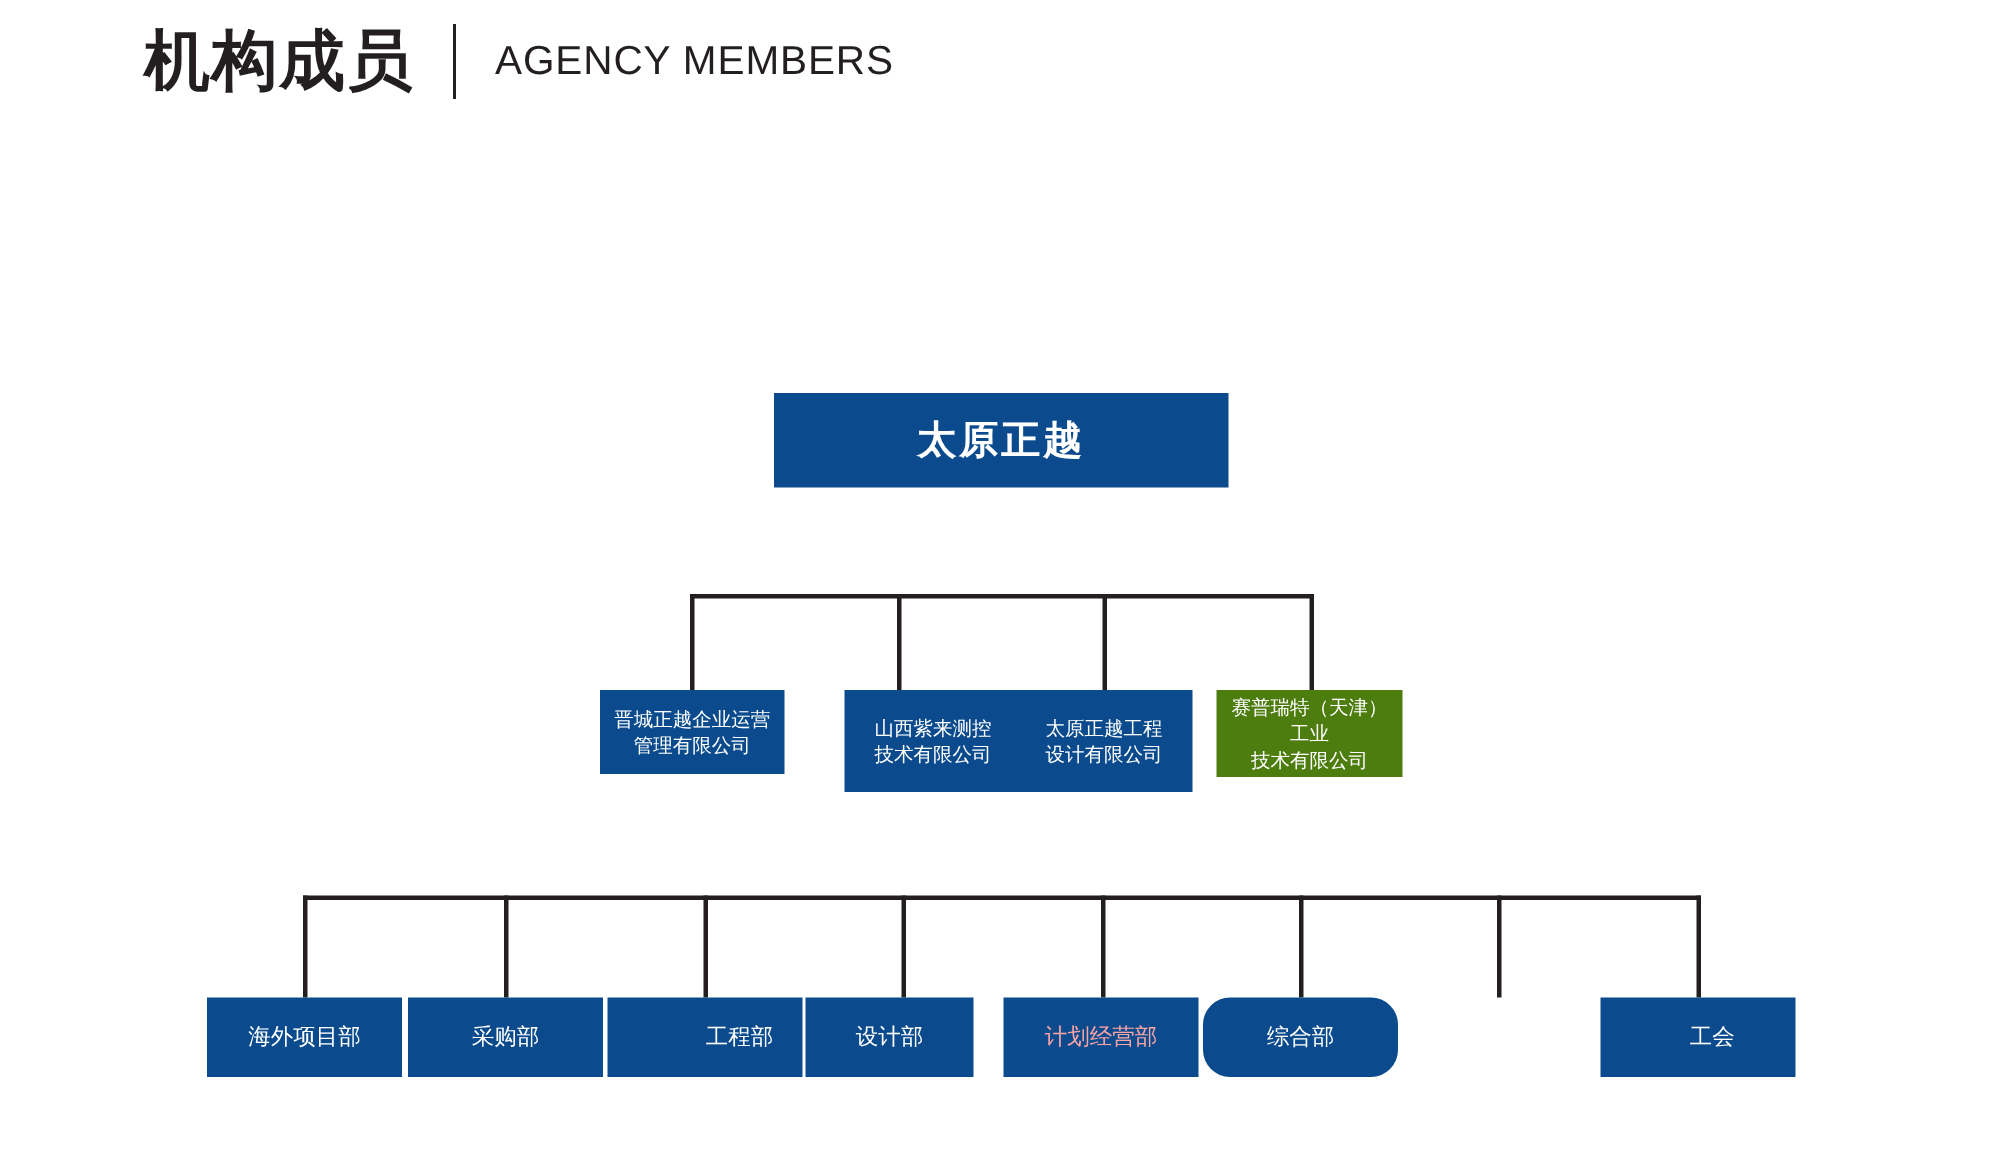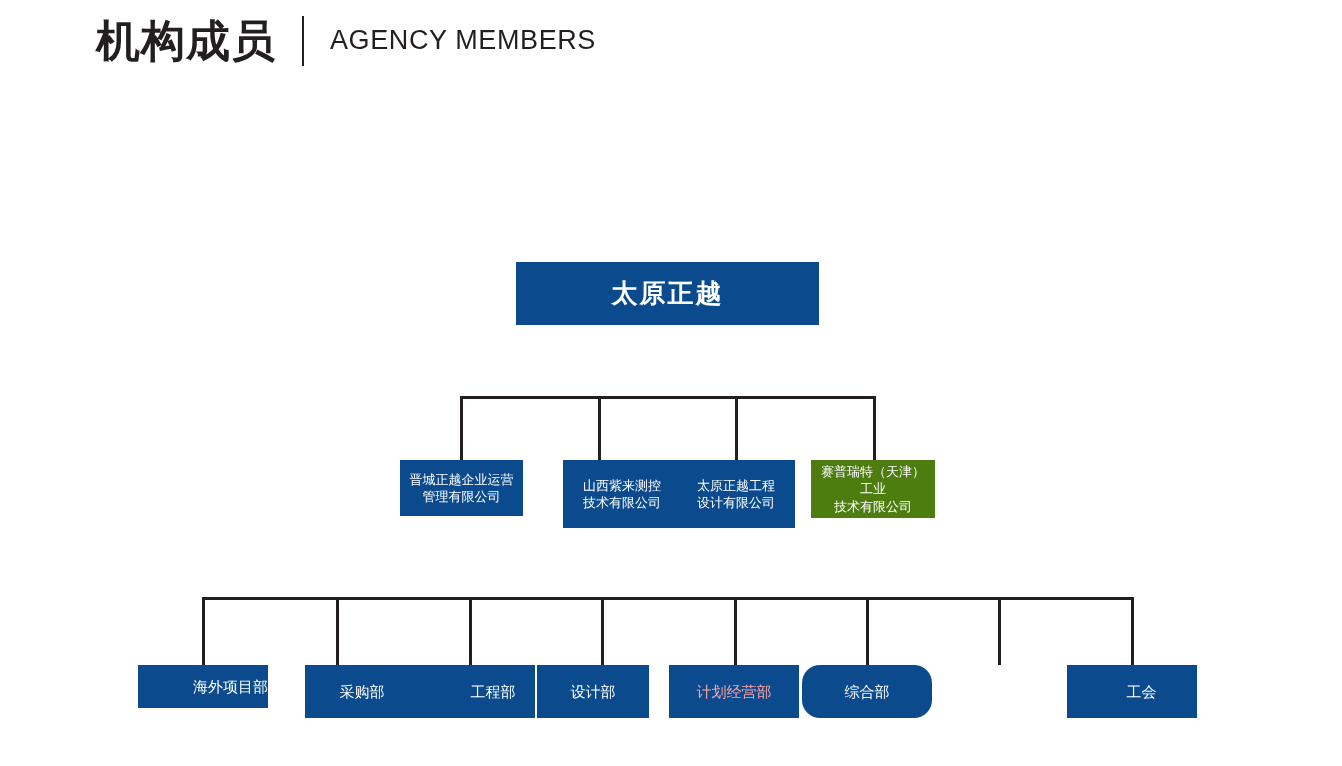--- a/index.html
+++ b/index.html
@@ -142,25 +142,25 @@
   <div class="hbar" style="left: 202px; top: 597px; width: 932px; background: rgb(35, 31, 32);"></div>
   <div class="vdrop" style="left: 202px; top: 597px; height: 68px; background: rgb(35, 31, 32);"></div>
   <div class="vdrop" style="left: 336px; top: 597px; height: 68px; background: rgb(35, 31, 32);"></div>
   <div class="vdrop" style="left: 469px; top: 597px; height: 68px; background: rgb(35, 31, 32);"></div>
   <div class="vdrop" style="left: 601px; top: 597px; height: 68px; background: rgb(35, 31, 32);"></div>
   <div class="vdrop" style="left: 734px; top: 597px; height: 68px; background: rgb(35, 31, 32);"></div>
   <div class="vdrop" style="left: 866px; top: 597px; height: 68px; background: rgb(35, 31, 32);"></div>
   <div class="vdrop" style="left: 998px; top: 597px; height: 68px; background: rgb(35, 31, 32);"></div>
   <div class="vdrop" style="left: 1131px; top: 597px; height: 68px; background: rgb(35, 31, 32);"></div>
 
-  <div class="node level3" style="left: 138px; top: 665px; width: 130px; height: 43px; background: rgb(11, 75, 141); color: rgb(255, 255, 255); justify-content: flex-end;">
+  <div class="node level3" style="left: 138px; top: 665px; width: 130px; height: 53px; background: rgb(11, 75, 141); color: rgb(255, 255, 255);">
     <span>海外项目部</span>
   </div>
 
-  <div class="node level3" style="left: 272px; top: 665px; width: 114px; height: 53px; background: rgb(11, 75, 141); color: rgb(255, 255, 255); margin-left: 33px;">
+  <div class="node level3" style="left: 272px; top: 665px; width: 130px; height: 53px; background: rgb(11, 75, 141); color: rgb(255, 255, 255);">
     <span>采购部</span>
   </div>
 
   <div class="node level3" style="left: 405px; top: 665px; width: 130px; height: 53px; background: rgb(11, 75, 141); color: rgb(255, 255, 255); padding-left: 46px;">
     <span>工程部</span>
   </div>
 
   <div class="node level3" style="left: 537px; top: 665px; width: 112px; height: 53px; background: rgb(11, 75, 141); color: rgb(255, 255, 255);">
     <span>设计部</span>
   </div>

